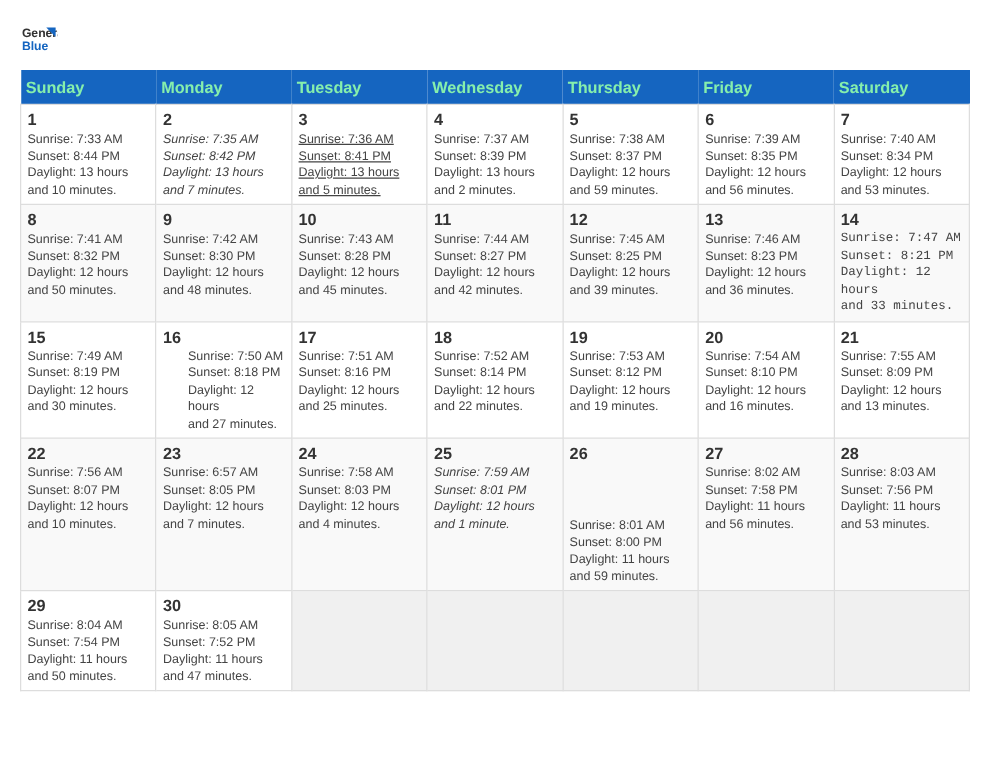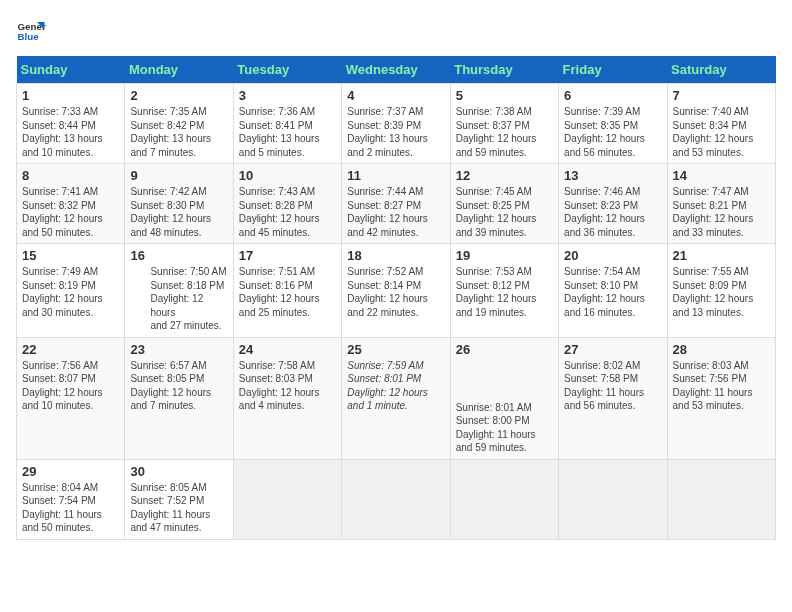--- a/index.html
+++ b/index.html
@@ -114,28 +114,28 @@
   <tr>
         <td>
           <span class="day-num">1</span>
           <div class="day-info" style="white-space: pre-line;">Sunrise: 7:33 AM
 Sunset: 8:44 PM
 Daylight: 13 hours
 and 10 minutes.</div>
         </td>
         <td>
           <span class="day-num">2</span>
-          <div class="day-info" style="white-space: pre-line;">Sunrise: 7:35 AM
+          <div class="day-info" style="white-space: pre-line; font-style: italic;">Sunrise: 7:35 AM
 Sunset: 8:42 PM
 Daylight: 13 hours
 and 7 minutes.</div>
         </td>
         <td>
           <span class="day-num">3</span>
-          <div class="day-info" style="white-space: pre-line;">Sunrise: 7:36 AM
+          <div class="day-info" style="white-space: pre-line; text-decoration: underline;">Sunrise: 7:36 AM
 Sunset: 8:41 PM
 Daylight: 13 hours
 and 5 minutes.</div>
         </td>
         <td>
           <span class="day-num">4</span>
           <div class="day-info" style="white-space: pre-line;">Sunrise: 7:37 AM
 Sunset: 8:39 PM
 Daylight: 13 hours
 and 2 minutes.</div>
@@ -200,21 +200,21 @@
         </td>
         <td>
           <span class="day-num">13</span>
           <div class="day-info" style="white-space: pre-line;">Sunrise: 7:46 AM
 Sunset: 8:23 PM
 Daylight: 12 hours
 and 36 minutes.</div>
         </td>
         <td>
           <span class="day-num">14</span>
-          <div class="day-info" style="white-space: pre-line;">Sunrise: 7:47 AM
+          <div class="day-info" style="white-space: pre-line; font-family: Liberation Mono, monospace;">Sunrise: 7:47 AM
 Sunset: 8:21 PM
 Daylight: 12 hours
 and 33 minutes.</div>
         </td>
       </tr>
       <tr>
         <td>
           <span class="day-num">15</span>
           <div class="day-info" style="white-space: pre-line;">Sunrise: 7:49 AM
 Sunset: 8:19 PM

